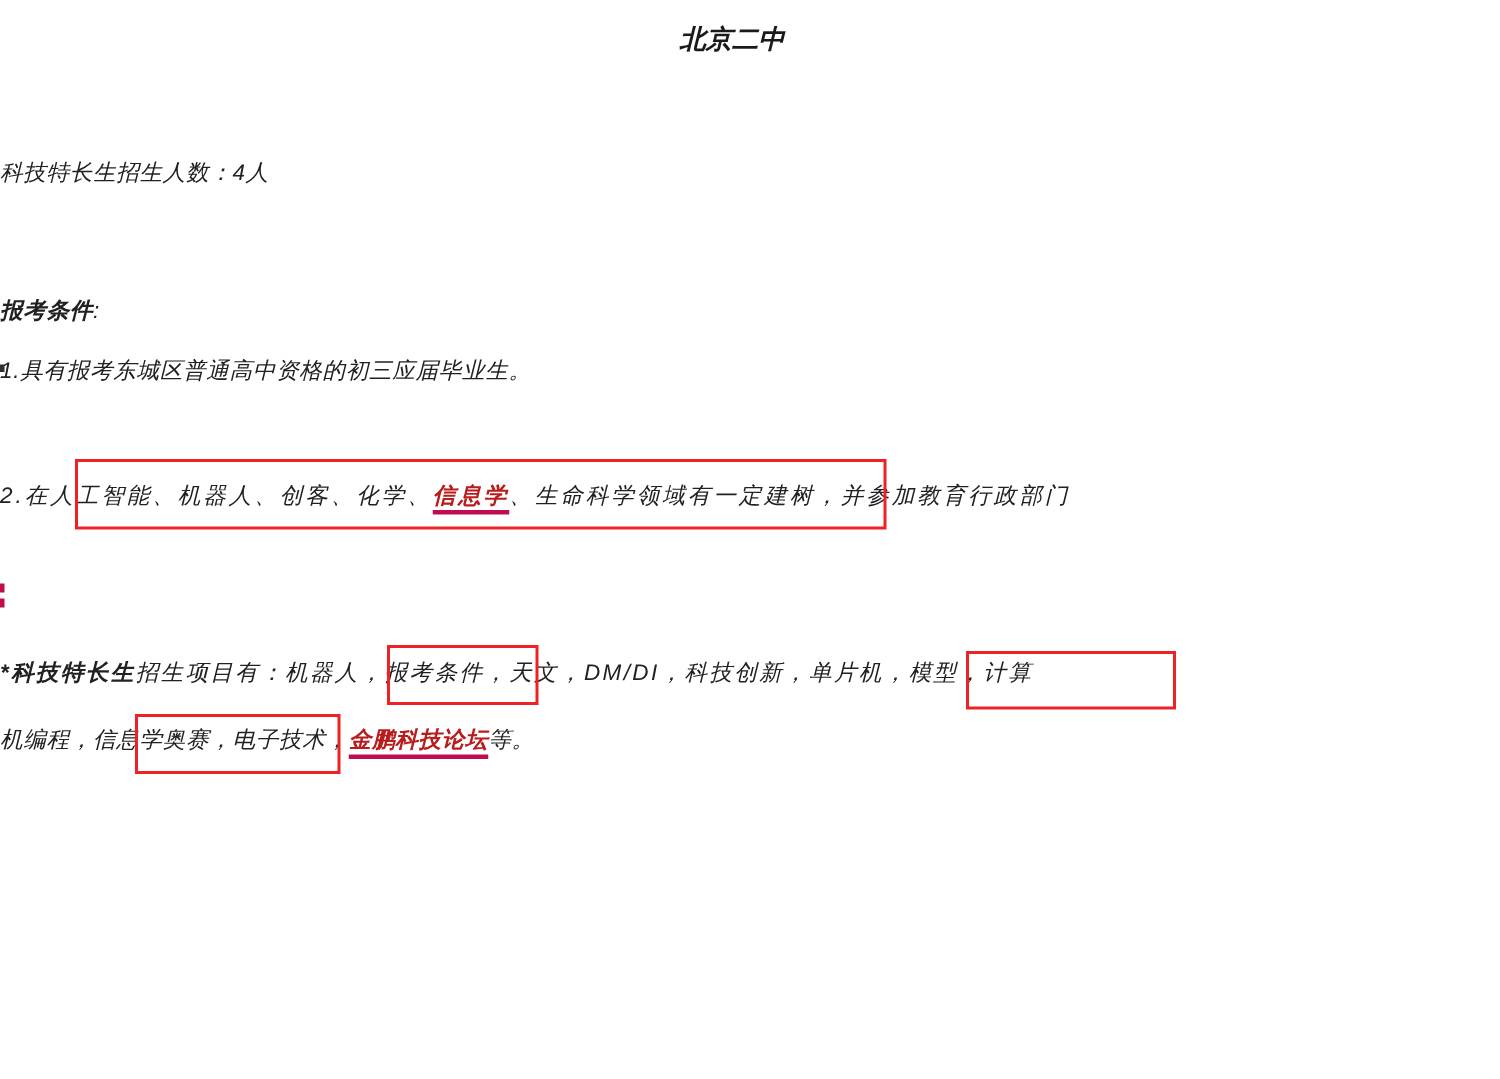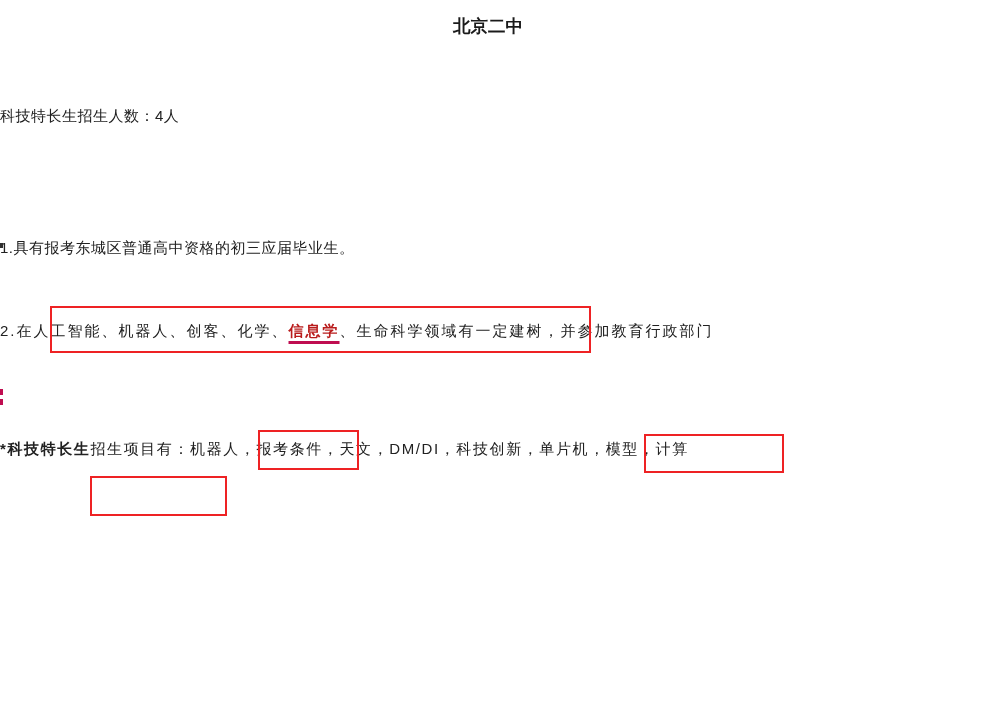--- a/index.html
+++ b/index.html
@@ -1,21 +1,21 @@
 <!DOCTYPE html>
 <html><head>
 <meta charset="utf-8">
 <style>
   html,body{margin:0;padding:0;}
   body{
     width:1000px;height:719px;overflow:hidden;background:#ffffff;
     font-family:"Liberation Sans","DejaVu Sans",sans-serif;
     color:#212121;position:relative;
   }
-  .page{position:absolute;left:0;top:0;width:800px;height:719px;}
+  .page{position:absolute;left:0;top:0;width:800px;height:719px;font-style:italic;}
   .line{
     position:absolute;left:0;white-space:nowrap;
     font-size:15px;line-height:30px;letter-spacing:0.5px;color:#212121;
   }
   .doc-title{
     position:absolute;top:14px;left:0;width:976px;text-align:center;
     font-size:17.5px;line-height:24px;font-weight:bold;color:#1a1a1a;
   }
   .b{font-weight:bold;}
   .crimson-link{
@@ -51,34 +51,40 @@
 <body>
 
 <div class="page">
 
   <div class="doc-title">北京二中</div>
 
   <div class="line l-p1">
     <span>科技特长生招生人数：4人</span>
   </div>
 
+  <div class="line l-p2">
+    <span class="b">报考条件</span><span>:</span>
+  </div>
 
   <div class="line l-p3">
     <span>1.具有报考东城区普通高中资格的初三应届毕业生。</span>
   </div>
 
   <div class="line l-p4a">
     <span>2.在</span><span>人工智能、机器人、创客、化学、</span><span class="crimson-link">信息学</span><span>、生命科学</span><span>领域有一定建树，并参加教育行政部门</span>
   </div>
 
 
   <div class="line l-p5a">
     <span class="b">*</span><span class="b">科技特长生</span><span>招生项目有：</span><span>机器人，</span><span>报考条件，天文，DM/DI</span><span>，科技创新，</span><span>单片机，模型，计算</span>
   </div>
 
+  <div class="line l-p5b">
+    <span>机编程，</span><span>信息学奥赛，</span><span>电子技术，</span><span class="crimson-link">金鹏科技论坛</span><span>等。</span>
+  </div>
 
 
   <div class="rbox rbox1"></div>
   <div class="rbox rbox2"></div>
   <div class="rbox rbox3"></div>
   <div class="rbox rbox4"></div>
 
   <div class="frag frag-dark"></div>
   <div class="frag frag-red-a"></div>
   <div class="frag frag-red-b"></div>

